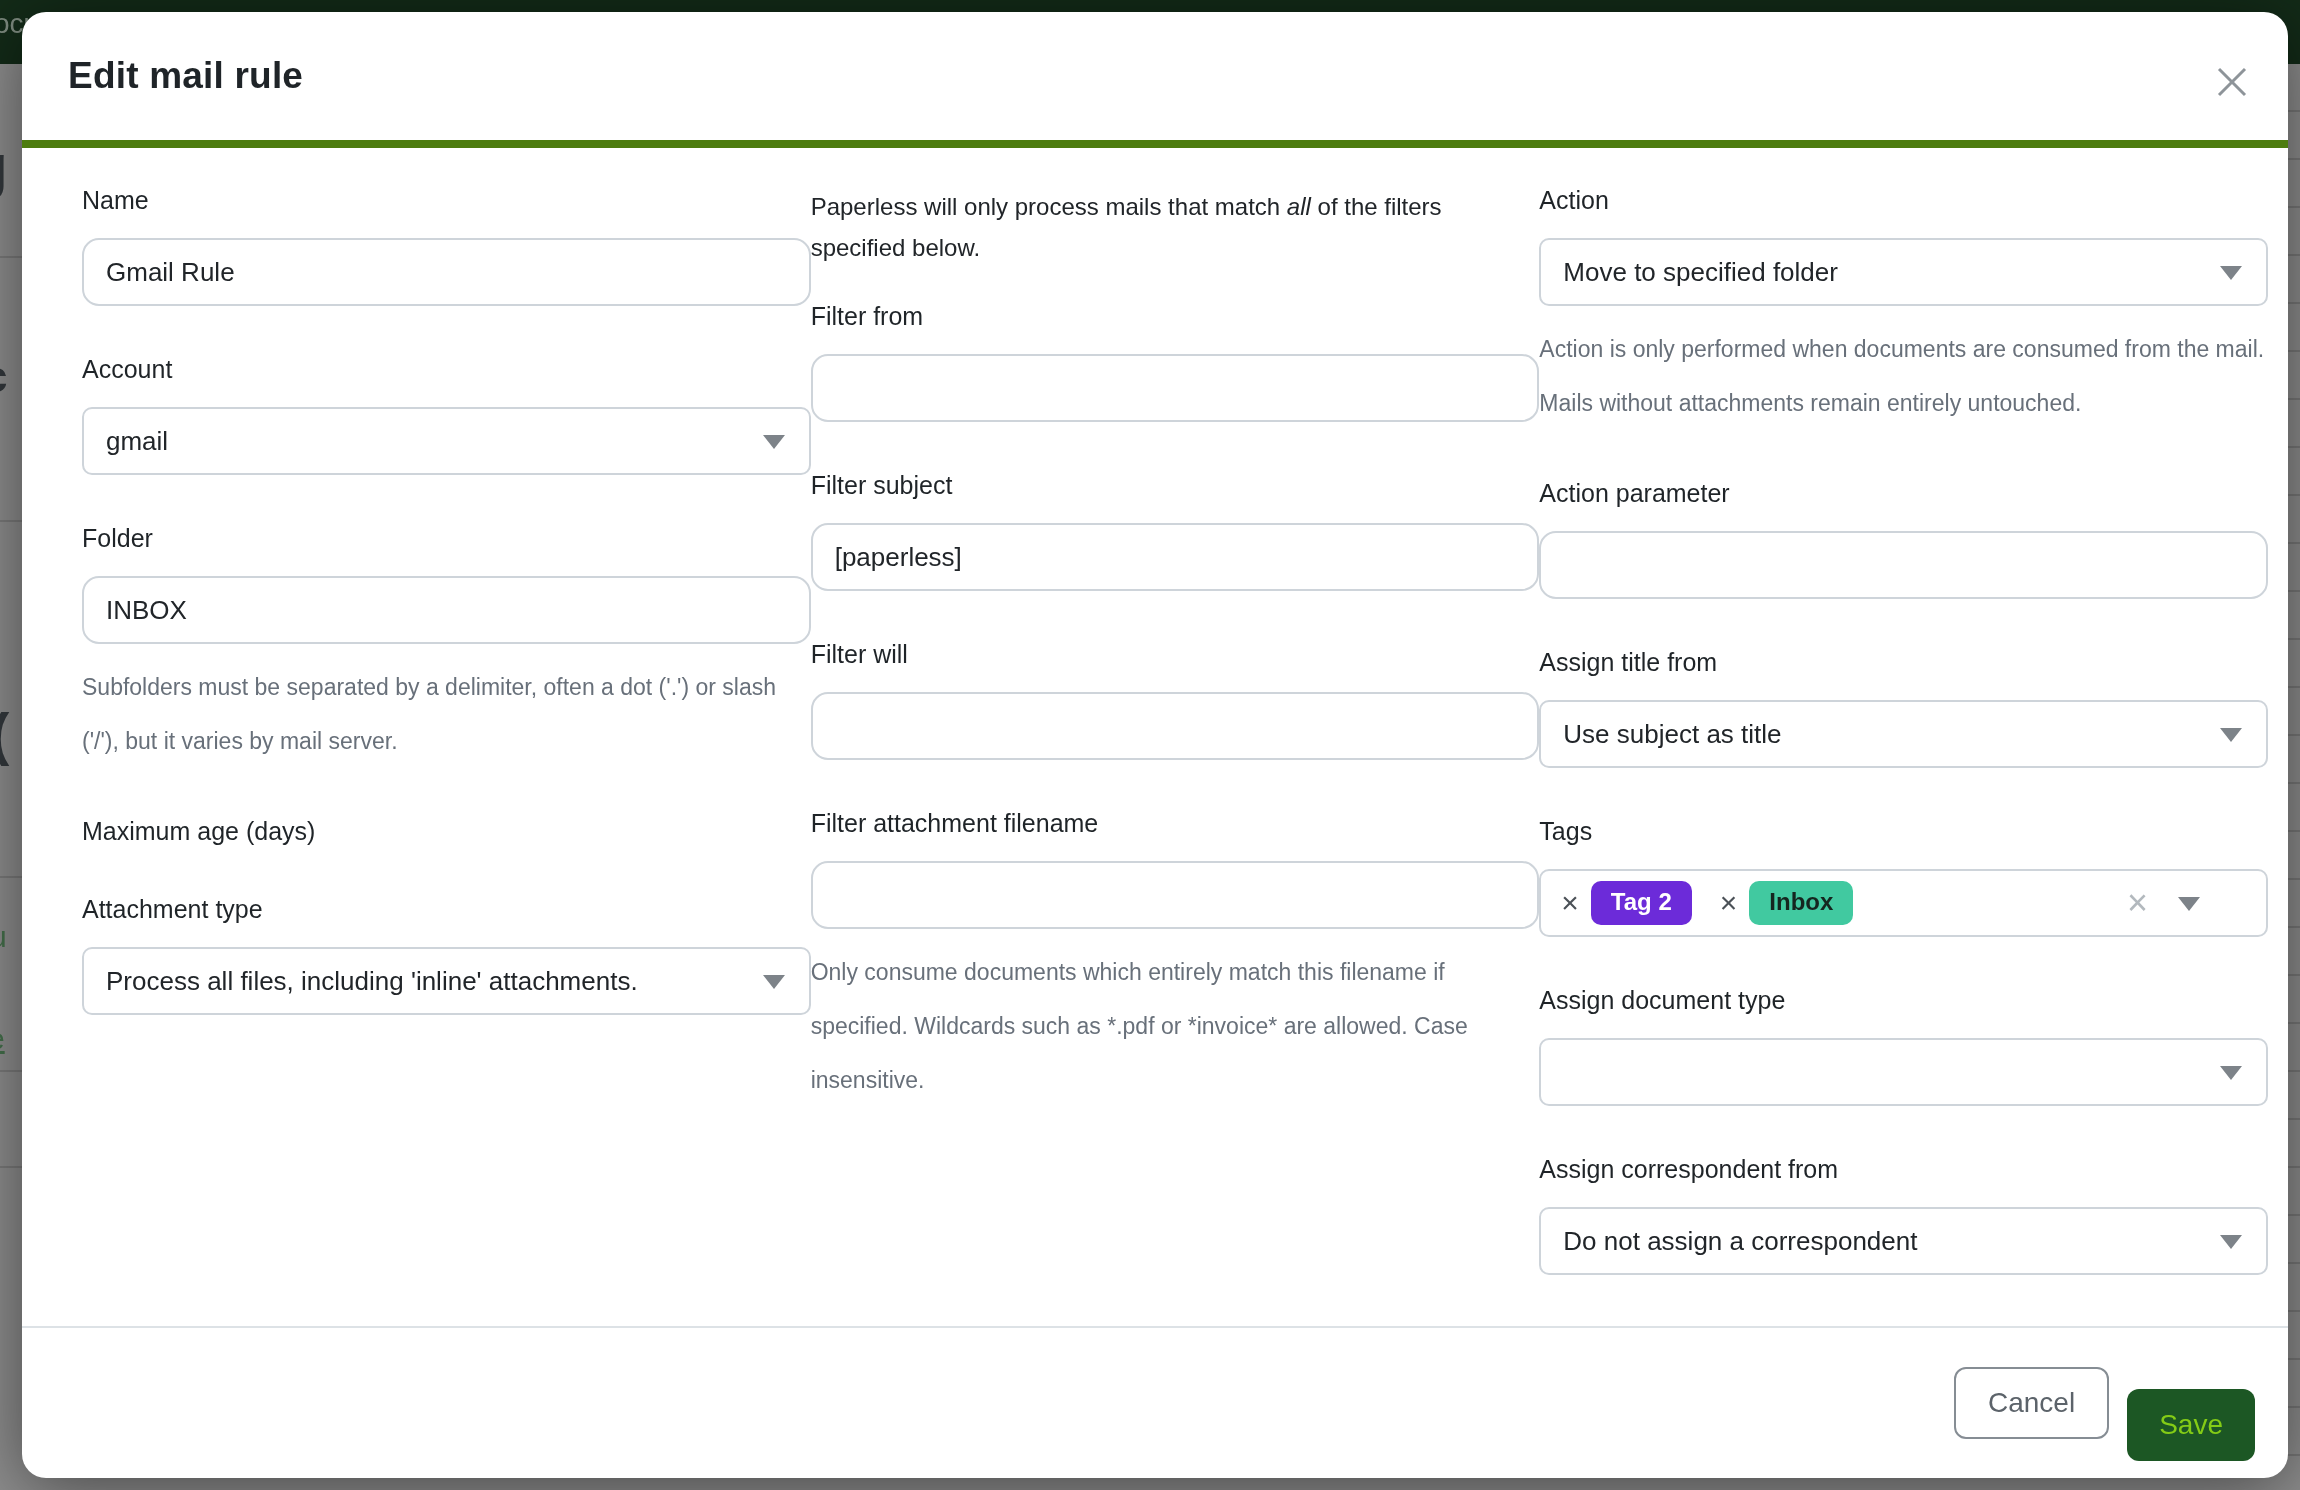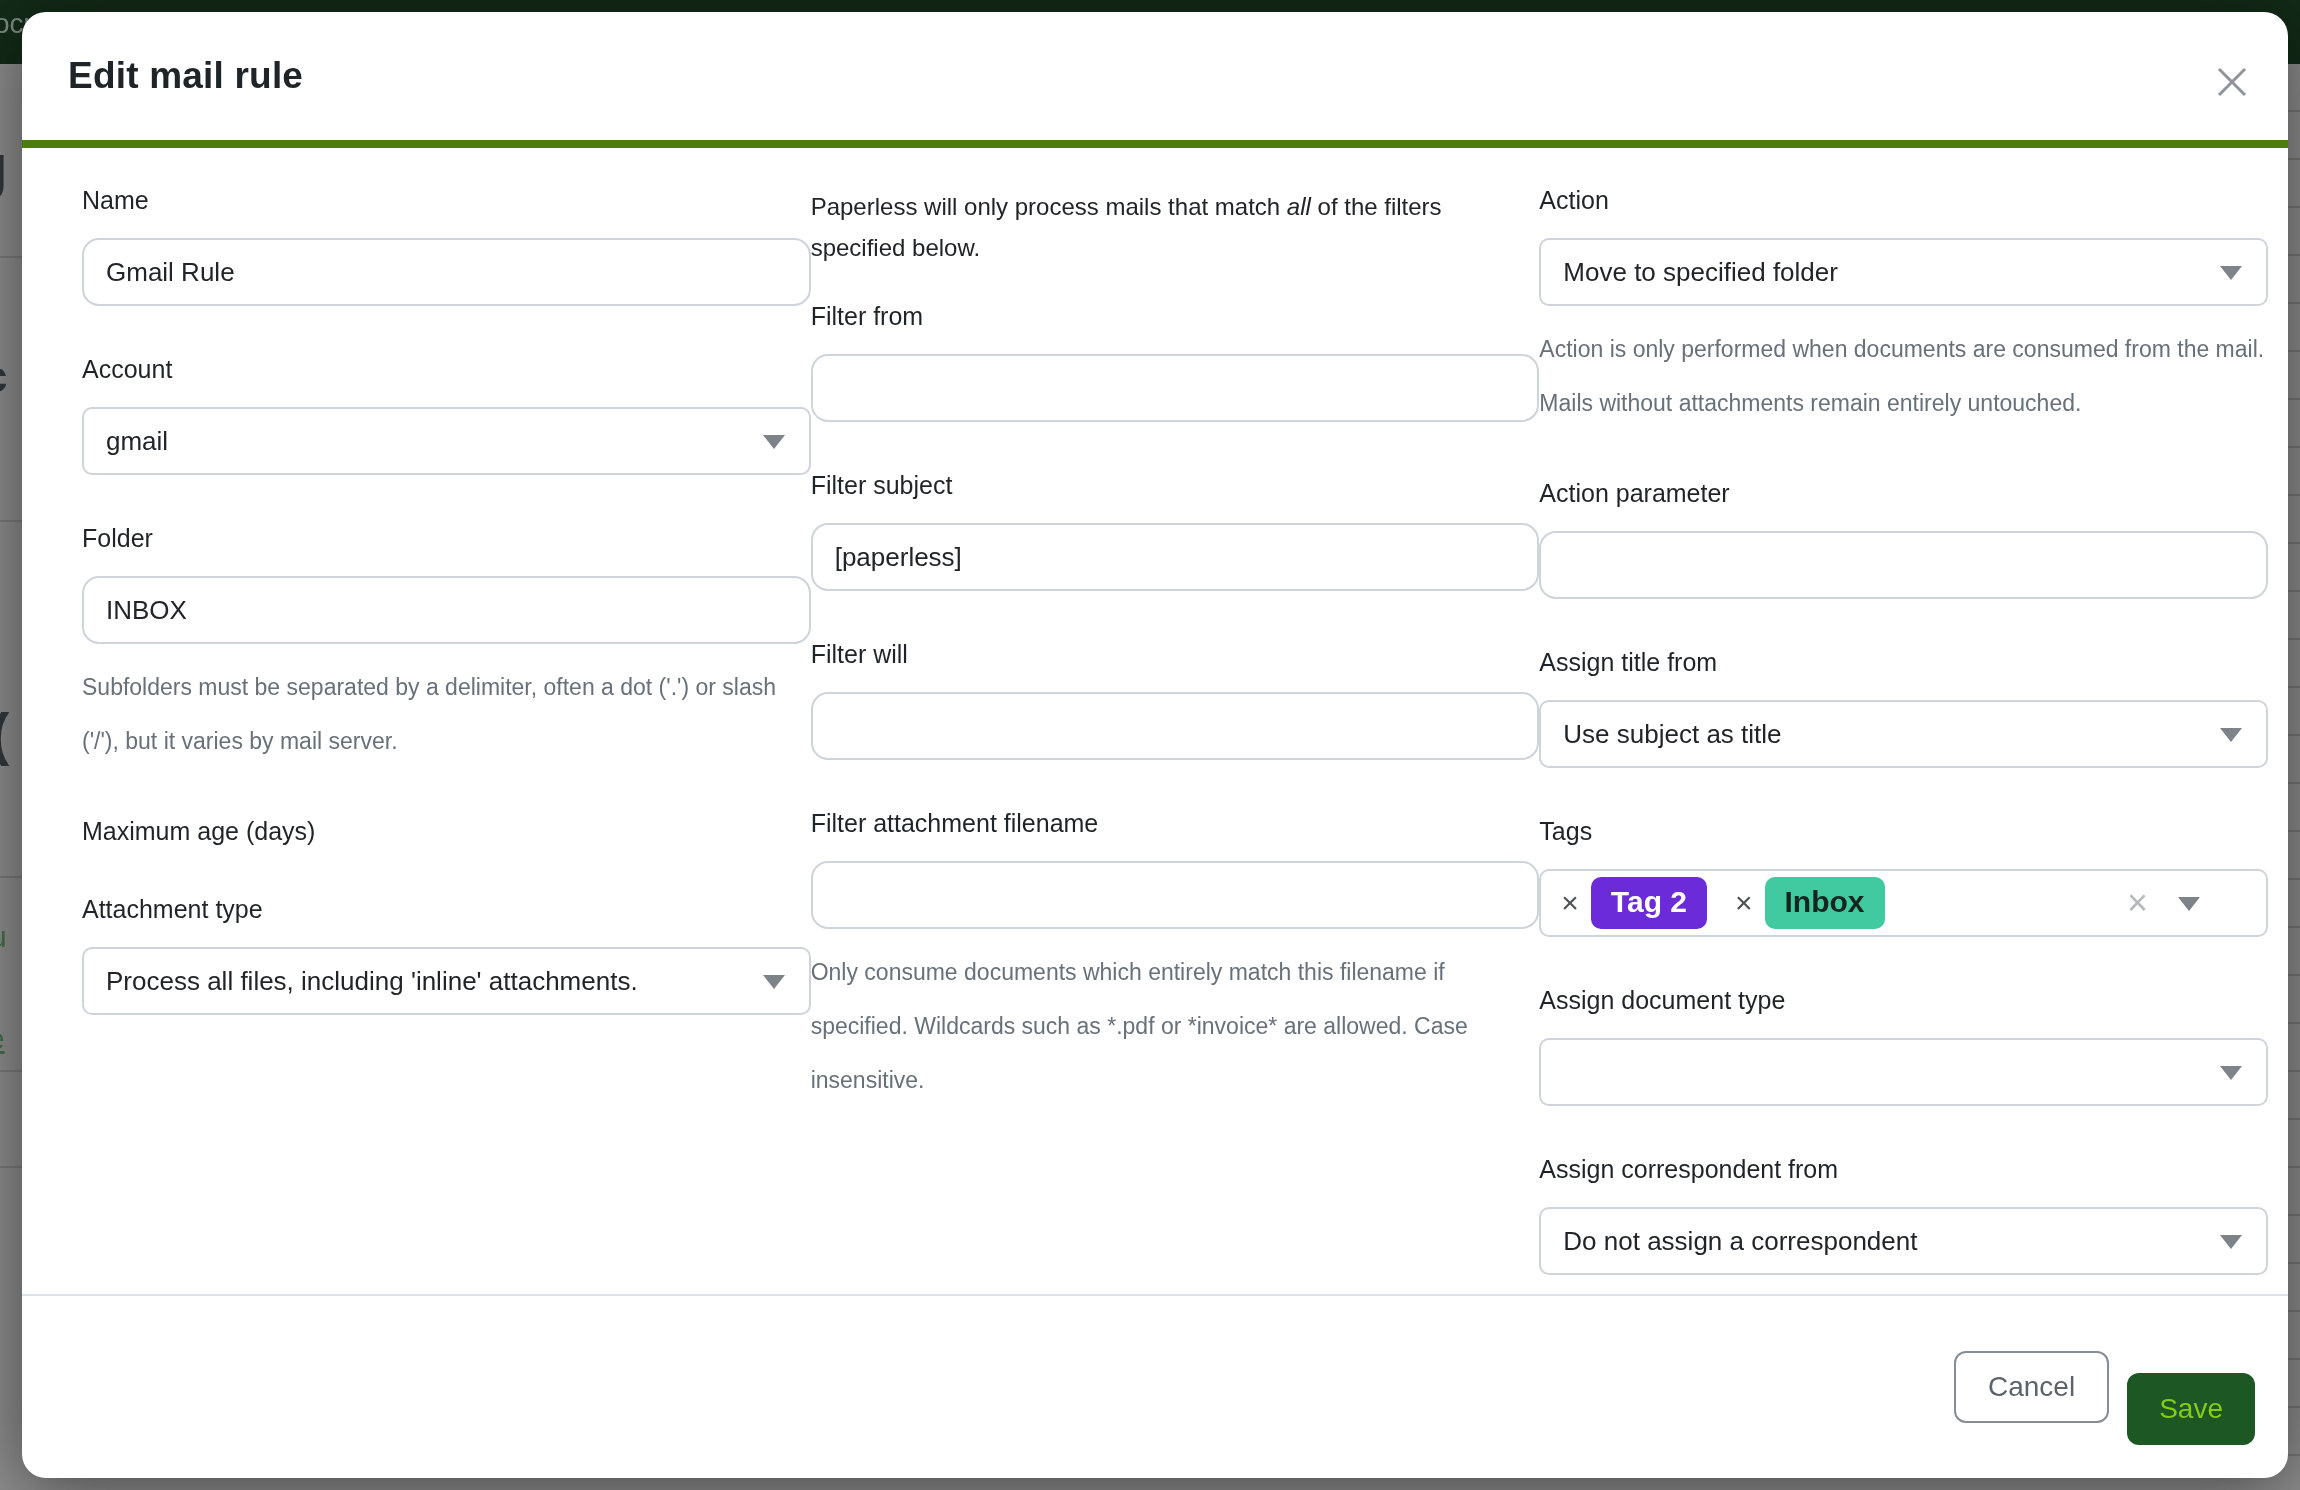--- a/index.html
+++ b/index.html
@@ -65,28 +65,28 @@
     border-left:11px solid transparent;border-right:11px solid transparent;
     border-top:14px solid #7d8389;
   }
   .help{font-size:23px;line-height:54px;color:#68707a;margin-top:16px;}
   .intro{font-size:24px;line-height:41px;color:#212529;margin:0 0 34px 0;}
   
   .tags-box{padding-left:20px;}
   .chip-x{font-size:30px;color:#4b5157;margin-right:12px;cursor:pointer;line-height:1;}
   .chip{
     display:inline-block;border-radius:10px;padding:7px 20px 9px;margin-right:28px;
-    font-size:30px;font-weight:700;line-height:1.2;cursor:pointer;
+    font-size:24px;font-weight:700;line-height:1.2;cursor:pointer;
   }
   .tags-right{margin-left:auto;display:flex;align-items:center;gap:30px;}
   .tags-clear{font-size:36px;color:#b3b9be;line-height:1;cursor:pointer;}
   .tags-box .caret{position:static;margin-top:2px;}
   
   .modal-footer{
-    position:absolute;left:0;right:0;bottom:0;height:184px;
+    position:absolute;left:0;right:0;bottom:0;height:152px;
     border-top:2px solid #dde2e6;display:flex;align-items:center;justify-content:flex-end;
     gap:18px;padding-right:33px;box-sizing:border-box;
   }
   .btn{height:72px;border-radius:12px;font-size:28px;font-family:inherit;cursor:pointer;}
   .btn-cancel{background:#fff;border:2px solid #868d94;color:#5c636a;padding:0 32px;}
   .btn-save{background:#1c5724;border:none;color:#84cc16;padding:12px 32px;margin-top:44px;}
 </style>
 </head>
 <body>
 

